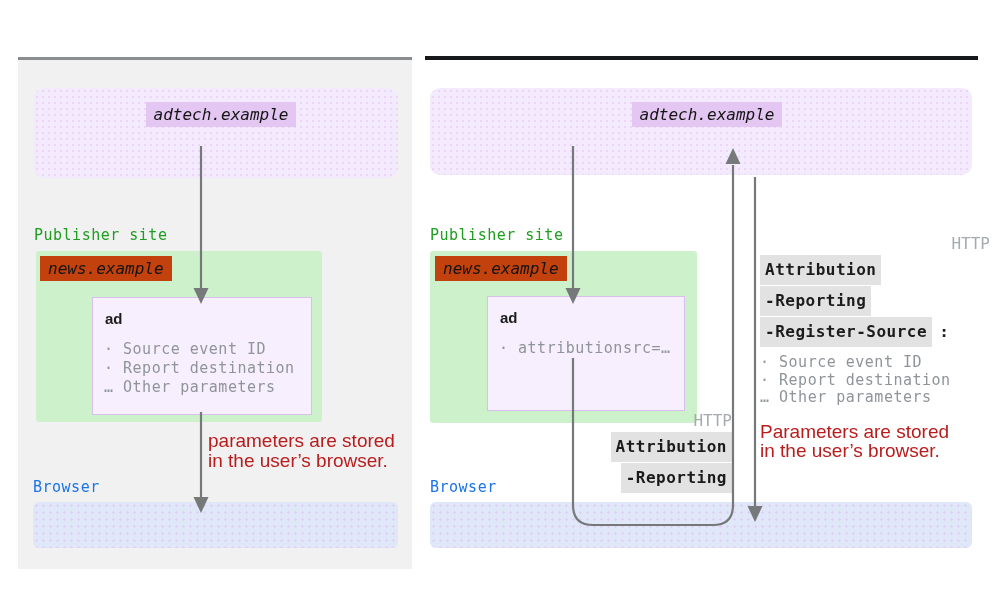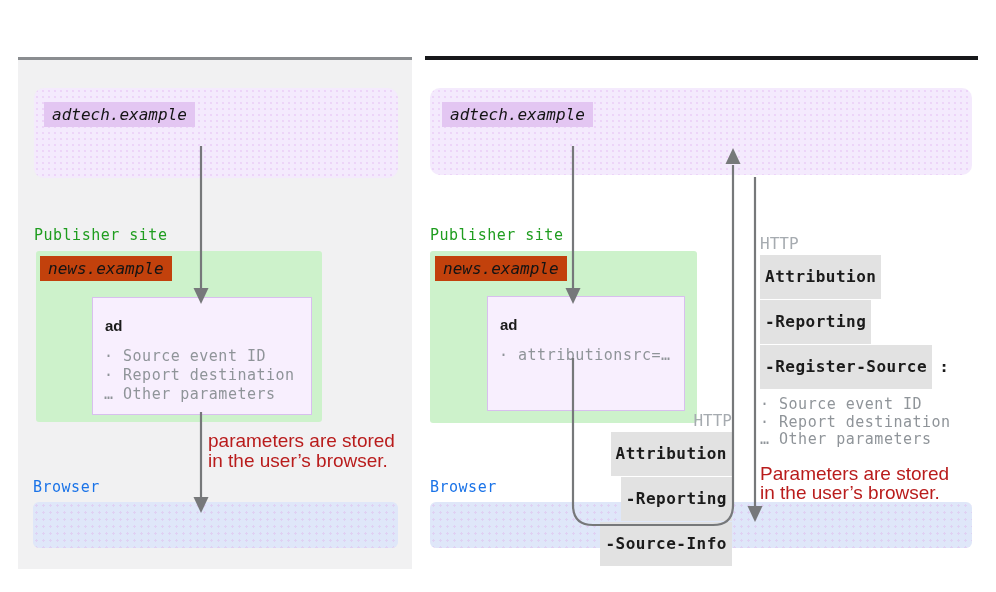--- a/index.html
+++ b/index.html
@@ -11,38 +11,38 @@
   
   .col-title{font-weight:bold;font-size:19px;letter-spacing:3px;text-align:center;margin-top:48px;}
   .title-prev{color:#85898d;}
   .title-curr{color:#17181a;}
   .rule{height:3px;}
   .rule-prev{background:#8a8d90;}
   .rule-curr{background:#17181a;height:3.5px;}
   
   .panel-prev{background:#f1f1f2;}
   .purple-box{background:#f4eafd;border-radius:10px;}
-  .dotted{background-image:radial-gradient(rgba(214,150,232,0.25) 1px,transparent 1.2px);background-size:6px 6px;}
+  .dotted{background-image:radial-gradient(rgba(214,150,232,0.25) 1px,transparent 1.2px);background-size:6px 6px;text-align:center;}
   .blue-box{background:#dfe7f9;border-radius:6px;background-image:radial-gradient(rgba(222,150,225,0.28) 1px,transparent 1.2px);background-size:7px 7px;}
   .green-box{background:#cdf2cb;border-radius:3px;}
   .code-label{display:inline-block;font-family:"DejaVu Sans Mono",monospace;font-style:italic;font-weight:500;
     font-size:16px;color:#141414;padding:2px 8px;line-height:21px;}
   .purple-label{background:#e3c6f2;}
   .green-label{background:#c2410c;}
   .site-label{font-family:"DejaVu Sans Mono",monospace;font-size:15px;font-weight:400;color:#1f9d1f;letter-spacing:0.5px;}
   .browser-label{font-family:"DejaVu Sans Mono",monospace;font-size:15px;font-weight:normal;color:#1a73e8;letter-spacing:0.5px;}
   .ad-box{background:#f8effe;border:1px solid #d8bfee;}
-  .ad-title{font-size:15px;font-weight:bold;color:#1b1b1b;margin:19px 0 0 12px;}
+  .ad-title{font-size:15px;font-weight:bold;color:#1b1b1b;margin:12px 0 0 12px;}
   .mono-muted{font-family:"DejaVu Sans Mono",monospace;font-size:15px;color:#8f9499;letter-spacing:0.5px;line-height:19px;}
   .ad-params{margin:13px 0 0 11px;}
   .note{font-size:19px;line-height:19.5px;color:#b91c1c;}
   
-  .http-proto{font-family:"DejaVu Sans Mono",monospace;font-size:16px;color:#a6abb0;line-height:20px;}
+  .http-proto{font-family:"DejaVu Sans Mono",monospace;font-size:16px;color:#a6abb0;line-height:20px;text-align:right;}
   .hl-line{display:inline-block;background:#e2e2e2;font-family:"DejaVu Sans Mono",monospace;font-weight:bold;
-    font-size:16px;letter-spacing:0.5px;color:#1b1b1b;padding:12px 5px;line-height:20px;}
+    font-size:16px;letter-spacing:0.5px;color:#1b1b1b;padding:5px 5px;line-height:20px;}
   .hl-row{margin-top:1px;}
   .colon{font-family:"DejaVu Sans Mono",monospace;font-weight:bold;font-size:16px;color:#1b1b1b;margin-left:7px;}
   .req-params{margin-top:7px;line-height:17.5px;}
   .resp-block{text-align:right;}
   .resp-block .hl-row{margin-top:1px;}
   svg.overlay{position:absolute;left:0;top:0;z-index:6;pointer-events:none;}
   .z2{z-index:2;}
 </style>
 </head>
 <body>
@@ -112,21 +112,20 @@
     <div class="note" style="margin-top:15px;">
       <div>Parameters are stored</div>
       <div>in the user’s browser.</div>
     </div>
   </div>
 
   <div class="abs z2 resp-block" style="left:512px;top:411px;width:220px;">
     <div class="http-proto">HTTP</div>
     <div class="hl-row"><span class="hl-line">Attribution</span></div>
     <div class="hl-row"><span class="hl-line">-Reporting</span></div>
-    <div class="hl-row"><span class="hl-line">-Source-Info</span></div>
   </div>
 
   <div class="abs browser-label" style="left:430px;top:478px;">Browser</div>
   <div class="abs blue-box" style="left:430px;top:502px;width:542px;height:46px;"></div>
 
   <svg class="overlay" width="996" height="592" viewBox="0 0 996 592">
     <g stroke="#76787a" stroke-width="2.2" fill="none">
       <path d="M201,146 L201,289"></path>
       <path d="M201,412 L201,499"></path>
       <path d="M573,146 L573,289"></path>

